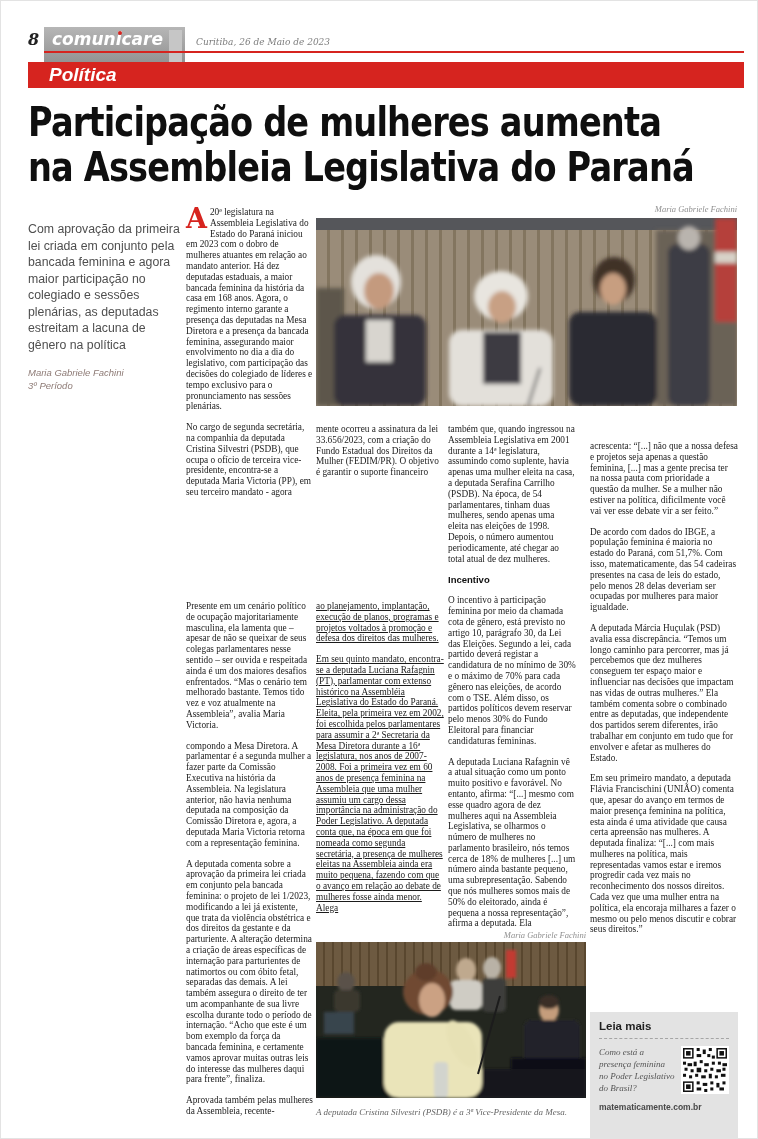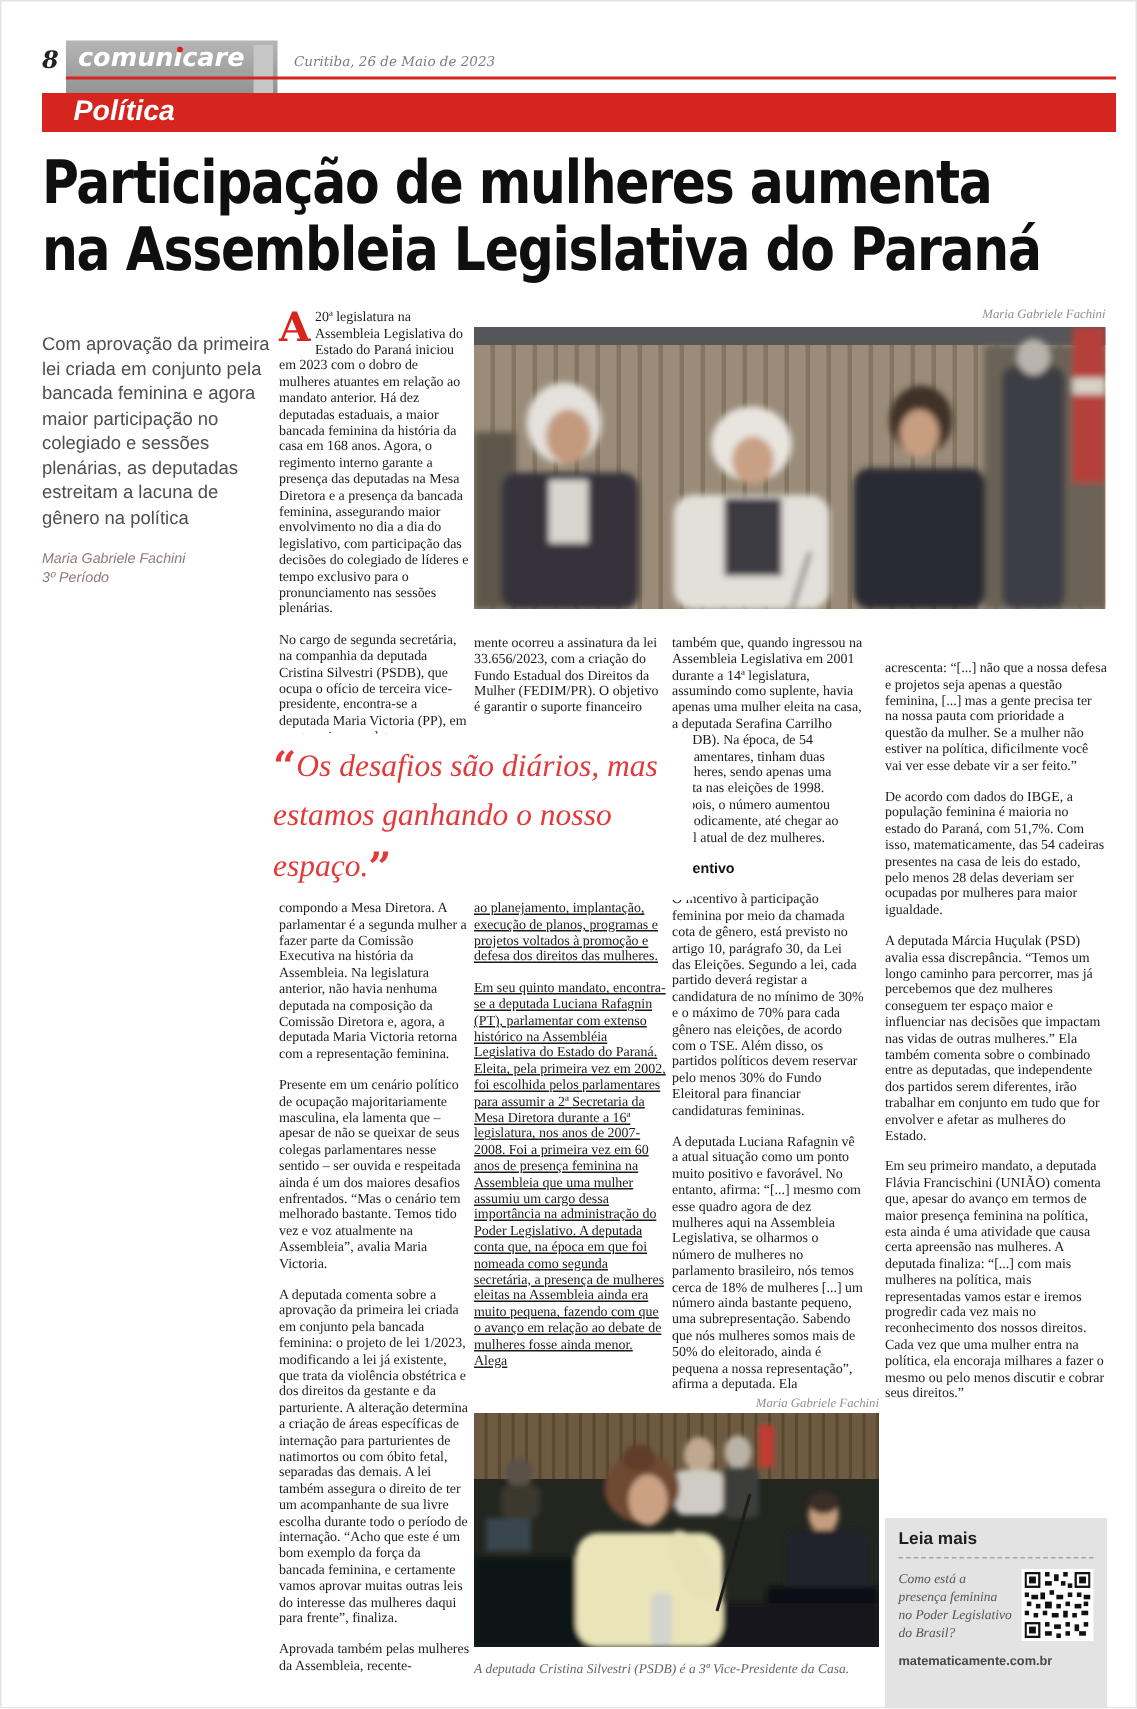--- a/index.html
+++ b/index.html
@@ -130,27 +130,24 @@
         <line x1="212" y1="188" x2="224" y2="150" stroke="#2e2d33" stroke-width="2"></line>
       </g>
     </svg>
   </div>
 
   <div class="abs col colB-top">
     <p><span class="dropcap">A</span><span>20ª legislatura na Assembleia Legislativa do Estado do Paraná iniciou em 2023 com o dobro de mulheres atuantes em relação ao mandato anterior. Há dez deputadas estaduais, a maior bancada feminina da história da casa em 168 anos. Agora, o regimento interno garante a presença das deputadas na Mesa Diretora e a presença da bancada feminina, assegurando maior envolvimento no dia a dia do legislativo, com participação das decisões do colegiado de líderes e tempo exclusivo para o pronunciamento nas sessões plenárias.</span></p>
     <p>No cargo de segunda secretária, na companhia da deputada Cristina Silvestri (PSDB), que ocupa o ofício de terceira vice-presidente, encontra-se a deputada Maria Victoria (PP), em seu terceiro mandato - agora</p>
   </div>
 
-  <div class="abs pullquote">
-    <span class="qmark">“</span><span>Os desafios são diários, mas estamos ganhando o nosso espaço.</span><span class="qmark">”</span>
-  </div>
 
   <div class="abs col colB-bottom">
+    <p>Presente em um cenário político de ocupação majoritariamente masculina, ela lamenta que – apesar de não se queixar de seus colegas parlamentares nesse sentido – ser ouvida e respeitada ainda é um dos maiores desafios enfrentados. “Mas o cenário tem melhorado bastante. Temos tido vez e voz atualmente na Assembleia”, avalia Maria Victoria.</p>
     <p>compondo a Mesa Diretora. A parlamentar é a segunda mulher a fazer parte da Comissão Executiva na história da Assembleia. Na legislatura anterior, não havia nenhuma deputada na composição da Comissão Diretora e, agora, a deputada Maria Victoria retorna com a representação feminina.</p>
-    <p>Presente em um cenário político de ocupação majoritariamente masculina, ela lamenta que – apesar de não se queixar de seus colegas parlamentares nesse sentido – ser ouvida e respeitada ainda é um dos maiores desafios enfrentados. “Mas o cenário tem melhorado bastante. Temos tido vez e voz atualmente na Assembleia”, avalia Maria Victoria.</p>
     <p>A deputada comenta sobre a aprovação da primeira lei criada em conjunto pela bancada feminina: o projeto de lei 1/2023, modificando a lei já existente, que trata da violência obstétrica e dos direitos da gestante e da parturiente. A alteração determina a criação de áreas específicas de internação para parturientes de natimortos ou com óbito fetal, separadas das demais. A lei também assegura o direito de ter um acompanhante de sua livre escolha durante todo o período de internação. “Acho que este é um bom exemplo da força da bancada feminina, e certamente vamos aprovar muitas outras leis do interesse das mulheres daqui para frente”, finaliza.</p>
     <p>Aprovada também pelas mulheres da Assembleia, recente-</p>
   </div>
 
   <div class="abs col colC-top">
     <p>mente ocorreu a assinatura da lei 33.656/2023, com a criação do Fundo Estadual dos Direitos da Mulher (FEDIM/PR). O objetivo é garantir o suporte financeiro</p>
   </div>
 
   <div class="abs col colC-bottom">
     <p>ao planejamento, implantação, execução de planos, programas e projetos voltados à promoção e defesa dos direitos das mulheres.</p>
@@ -203,21 +200,21 @@
         <ellipse cx="112" cy="50" rx="25" ry="23" fill="#6f4a33"></ellipse>
         <ellipse cx="110" cy="30" rx="11" ry="9" fill="#5f3e2a"></ellipse>
         <ellipse cx="116" cy="58" rx="13" ry="17" fill="#cba183"></ellipse>
         <rect x="68" y="80" width="98" height="76" rx="15" fill="#eae4b9"></rect>
         <ellipse cx="146" cy="102" rx="12" ry="26" fill="#e7e1b5" transform="rotate(-28 146 102)"></ellipse>
         <rect x="118" y="120" width="14" height="36" rx="4" fill="#cfd3cf" opacity="0.92"></rect>
       </g>
       <line x1="162" y1="132" x2="184" y2="54" stroke="#1c1c1c" stroke-width="2"></line>
     </svg>
   </div>
-  <div class="abs caption2">A deputada Cristina Silvestri (PSDB) é a 3ª Vice-Presidente da Casa.</div>
+  <div class="abs caption2">A deputada Cristina Silvestri (PSDB) é a 3ª Vice-Presidente da Mesa.</div>
 
   <div class="abs leia">
     <div class="leia-title">Leia mais</div>
     <div class="leia-sep"></div>
     <div class="leia-row">
       <div class="leia-q">Como está a presença feminina no Poder Legislativo do Brasil?</div>
       <div class="qr">
         <svg width="44" height="44" viewBox="0 0 29 29">
           <rect width="29" height="29" fill="#fff"></rect>
           <g fill="#111">

